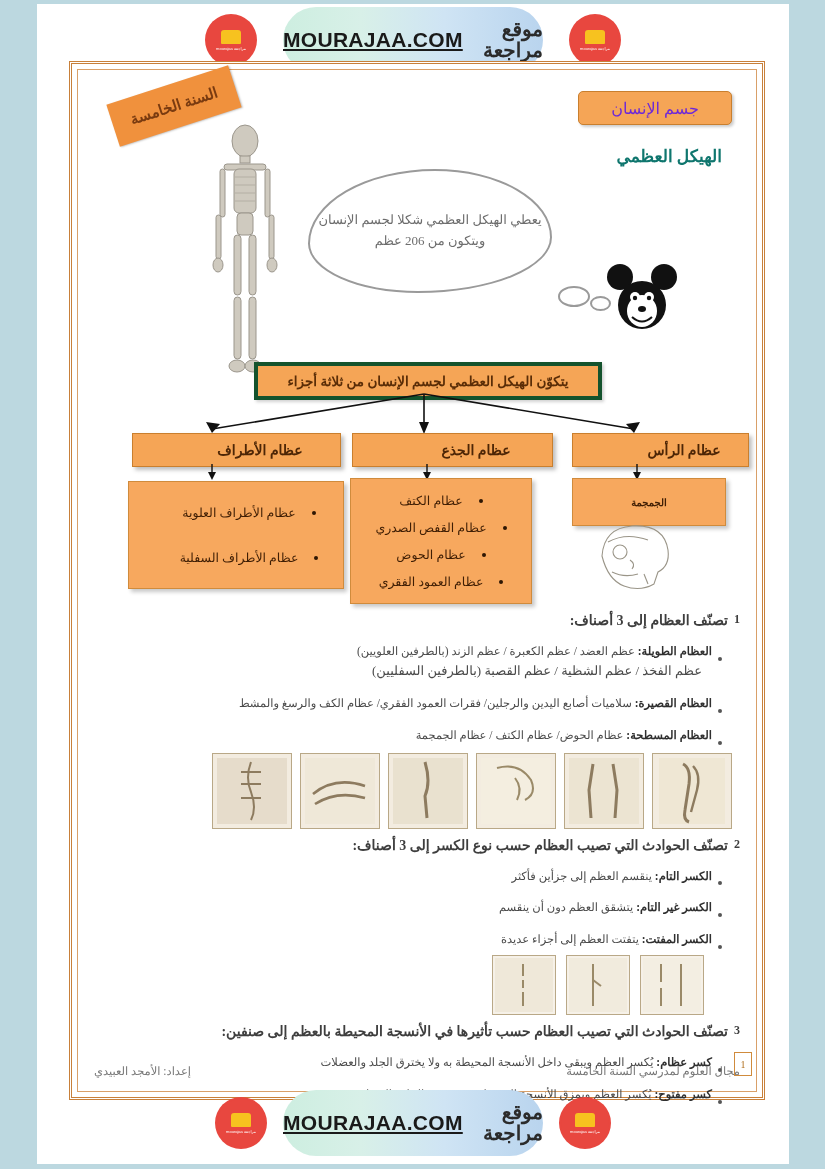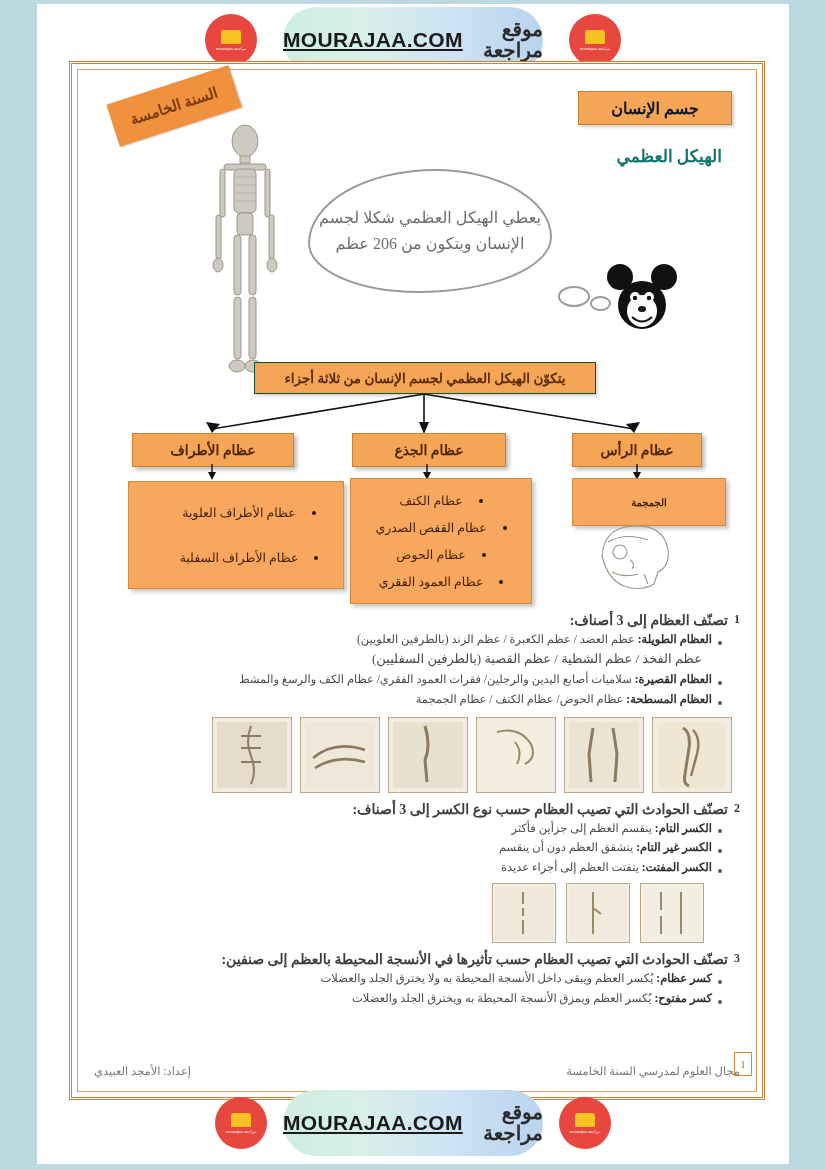--- a/index.html
+++ b/index.html
@@ -46,57 +46,58 @@
 
   .ribbon{
     position:absolute;left:38px;top:20px;width:128px;height:44px;
     background:#f0913d;transform:rotate(-18deg);
     display:flex;align-items:center;justify-content:center;
     color:#7a3b10;font-size:15px;font-weight:bold;
     box-shadow:1px 1px 2px rgba(0,0,0,.25);
   }
   .title-box{
     position:absolute;right:30px;top:27px;width:152px;height:32px;
-    background:#f5a556;border:1px solid #c97f2e;border-radius:0;
-    display:flex;align-items:center;justify-content:center;
-    font-size:16px;color:#0f172a;font-weight:bold;
+    background:#f5a556;border:1px solid #c97f2e;border-radius:5px;
+    display:flex;align-items:center;justify-content:center;
+    font-size:16px;color:#6d28d9;font-weight:normal;
     box-shadow:2px 2px 3px rgba(0,0,0,.2);
   }
   .subtitle{
     position:absolute;right:40px;top:82px;font-size:17px;color:#0f766e;font-weight:bold;
   }
 
   
   .skeleton{position:absolute;left:118px;top:55px;width:110px;height:260px;}
   .bubble{
     position:absolute;left:236px;top:105px;width:240px;height:120px;
     background:#fff;border:2px solid #9a9a9a;border-radius:52% 48% 55% 45%/60% 55% 45% 40%;
     display:flex;flex-direction:column;align-items:center;justify-content:center;
-    text-align:center;color:#6d6d6d;font-size:16px;line-height:1.6;
+    text-align:center;color:#6d6d6d;font-size:13px;line-height:1.6;
   }
   .bub-tail{position:absolute;border:2px solid #9a9a9a;background:#fff;border-radius:50%;}
   .t1{left:486px;top:222px;width:28px;height:17px;}
   .t2{left:518px;top:232px;width:17px;height:11px;}
   .mouse{position:absolute;left:530px;top:195px;width:80px;height:80px;}
 
   .banner2{
     position:absolute;left:182px;top:298px;width:340px;height:30px;
-    background:#f5a556;border:1px solid #14532d;
+    background:#f5a556;border:4px solid #14532d;
     display:flex;align-items:center;justify-content:center;
     font-size:13.5px;color:#5a2d07;font-weight:bold;
     box-shadow:2px 2px 3px rgba(0,0,0,.18);
   }
 
   .arrows{position:absolute;left:0;top:320px;width:690px;height:70px;}
 
   .lvl1{
     position:absolute;height:32px;background:#f5a556;border:1px solid #c97f2e;
     display:flex;align-items:center;justify-content:center;
     font-size:14px;color:#4d2606;font-weight:bold;
     box-shadow:3px 3px 4px rgba(0,0,0,.25);
+    padding-left:47px;
   }
   .l1a{left:60px;top:369px;width:160px;}
   .l1b{left:280px;top:369px;width:152px;}
   .l1c{left:500px;top:369px;width:128px;}
 
   .lvl2{
     position:absolute;background:#f7a85e;border:1px solid #d08b3c;
     box-shadow:3px 3px 4px rgba(0,0,0,.22);
     padding:8px 10px;font-size:12.5px;color:#3f1e04;
   }
@@ -104,21 +105,21 @@
   .l2b{left:278px;top:414px;width:160px;height:108px;display:flex;flex-direction:column;justify-content:space-around;}
   .l2c{left:500px;top:414px;width:132px;height:30px;display:flex;align-items:center;justify-content:center;font-weight:bold;font-size:10px;}
   .bullet-line{display:flex;align-items:center;gap:16px;justify-content:center;}
   .bullet-line .dot{width:4px;height:4px;background:#2e1603;border-radius:50%;flex:0 0 auto;}
   .skull{position:absolute;left:510px;top:452px;width:110px;height:80px;}
 
   
   .body-txt{position:absolute;left:22px;top:540px;width:646px;color:#4a4a4a;}
   .q{display:flex;gap:6px;align-items:flex-start;font-size:14px;font-weight:bold;color:#3e3e3e;margin-top:8px;}
   .q .num{font-size:12px;}
-  .li{display:flex;gap:6px;align-items:center;font-size:11.5px;line-height:1.55;margin-top:2px;padding-right:18px;}
+  .li{display:flex;gap:6px;align-items:flex-end;font-size:11.5px;line-height:1.55;margin-top:14px;padding-right:18px;}
   .li .dot{width:4px;height:4px;background:#555;border-radius:50%;margin-top:6px;flex:0 0 auto;}
   .li b{color:#2f2f2f;}
   .sub{font-size:13px;padding-right:38px;line-height:1.55;}
 
   .thumbs{display:flex;gap:8px;margin-top:8px;padding-right:8px;}
   .thumb{
     width:78px;height:74px;border:1px solid #b9a887;background:#f3ece0;
     display:flex;align-items:center;justify-content:center;overflow:hidden;
   }
   .thumbs2{display:flex;gap:10px;margin-top:6px;padding-right:36px;}

